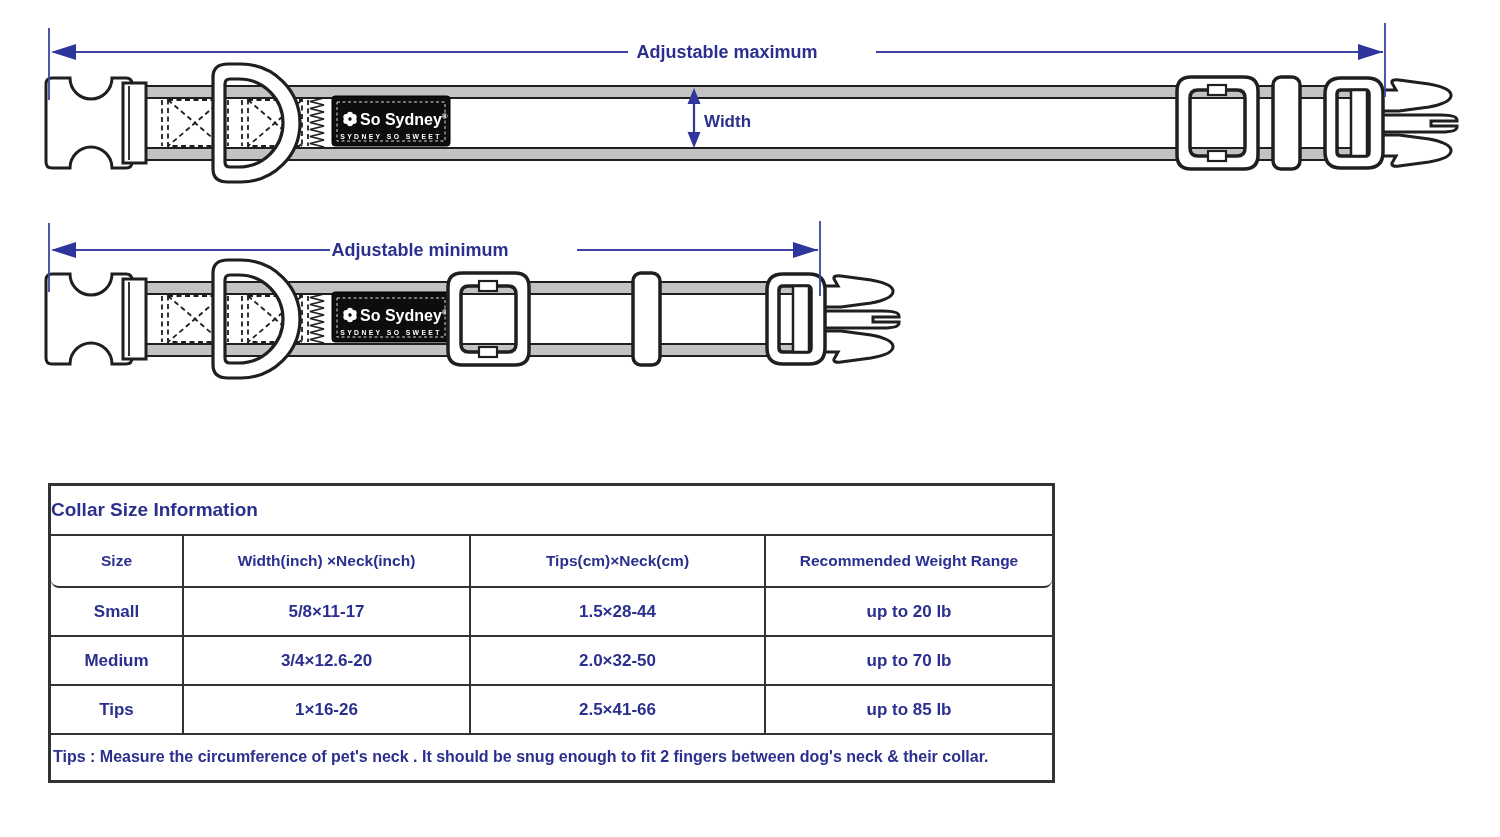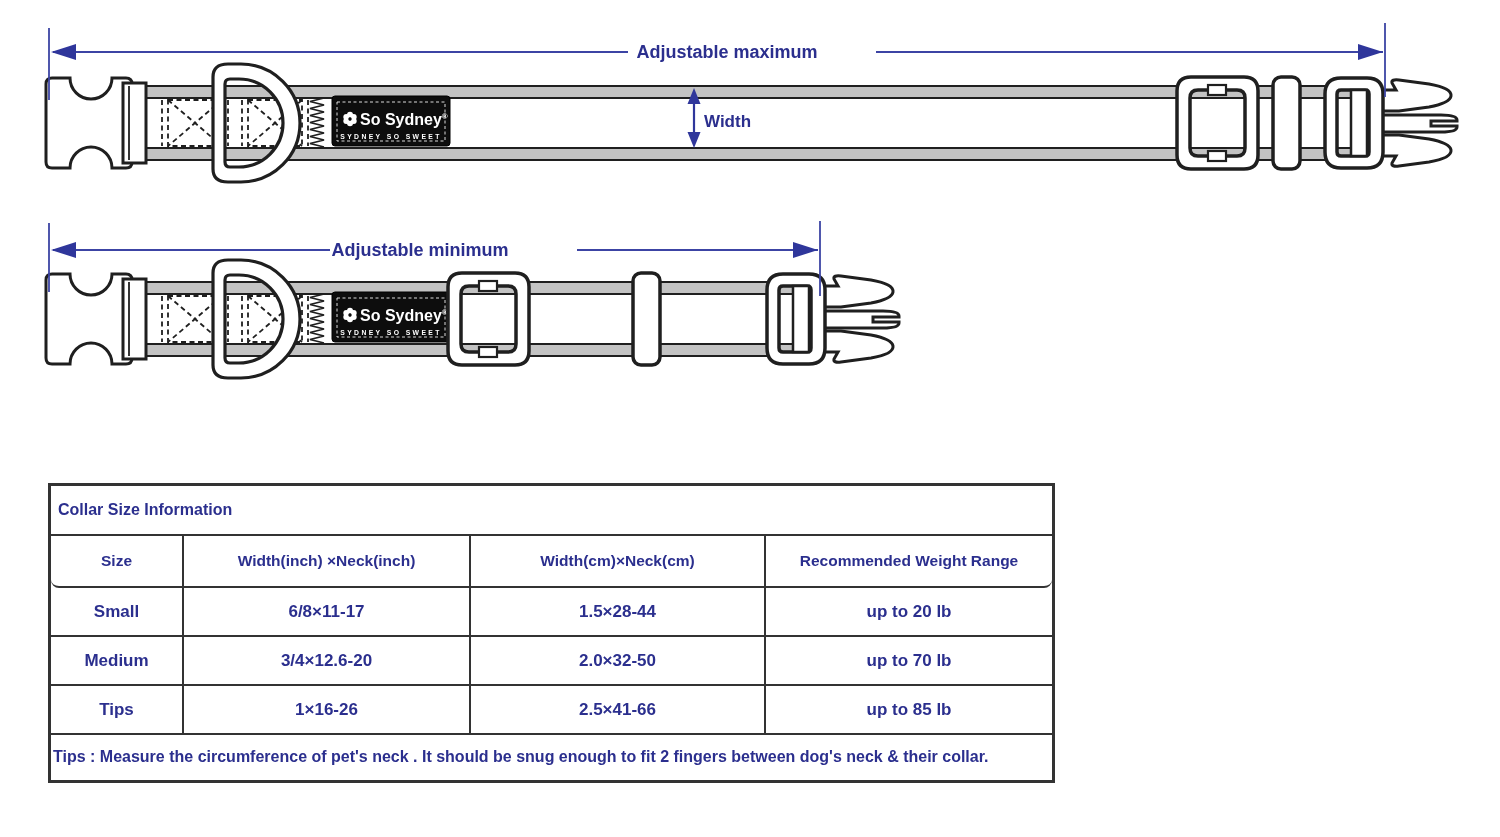--- a/index.html
+++ b/index.html
@@ -6,22 +6,22 @@
   html,body{margin:0;padding:0;background:#fff;}
   body{width:1500px;height:837px;position:relative;overflow:hidden;
        font-family:"Liberation Sans",sans-serif;}
   .canvas{position:absolute;inset:0;}
   svg.diagrams{position:absolute;left:0;top:0;}
   svg text{font-family:"Liberation Sans",sans-serif;font-weight:bold;}
 
   
   .size-table{position:absolute;left:48px;top:483px;width:1007px;height:300px;
       box-sizing:border-box;border:3px solid #333;color:#2b2f8e;font-weight:bold;background:#fff;}
-  .tbl-title{height:48px;display:flex;align-items:center;padding-left:7px;
-      font-size:16px;border-bottom:2px solid #333;}
+  .tbl-title{height:48px;display:flex;align-items:center;padding-left:0;
+      font-size:19px;border-bottom:2px solid #333;}
   .tbl-row{display:flex;border-bottom:2px solid #333;}
   .tbl-row.head{height:50px;font-size:15.5px;border-radius:8px;}
   .tbl-row.data{height:47px;font-size:17px;}
   .cell{display:flex;align-items:center;justify-content:center;text-align:center;
       border-right:2px solid #333;box-sizing:border-box;padding:0 4px;}
   .cell:last-child{border-right:none;}
   .c1{width:133px;}.c2{width:287px;}.c3{width:295px;}.c4{flex:1;}
   .tbl-tips{height:44px;display:flex;align-items:center;padding:0 2px;
       font-size:16px;white-space:nowrap;}
 </style>
@@ -133,27 +133,27 @@
     <text x="420" y="256" font-size="18" fill="#2b2f8e" text-anchor="middle">Adjustable minimum</text>
   </g>
 </svg>
 
 <div class="size-table">
   <div class="tbl-title">Collar Size Information</div>
 
   <div class="tbl-row head">
     <div class="cell c1">Size</div>
     <div class="cell c2">Width(inch) ×Neck(inch)</div>
-    <div class="cell c3">Width(cm)×Neck(cm)</div>
+    <div class="cell c3">Tips(cm)×Neck(cm)</div>
     <div class="cell c4">Recommended Weight Range</div>
   </div>
 
   <div class="tbl-row data">
     <div class="cell c1">Small</div>
-    <div class="cell c2">6/8×11-17</div>
+    <div class="cell c2">5/8×11-17</div>
     <div class="cell c3">1.5×28-44</div>
     <div class="cell c4">up to 20 lb</div>
   </div>
 
   <div class="tbl-row data">
     <div class="cell c1">Medium</div>
     <div class="cell c2">3/4×12.6-20</div>
     <div class="cell c3">2.0×32-50</div>
     <div class="cell c4">up to 70 lb</div>
   </div>

